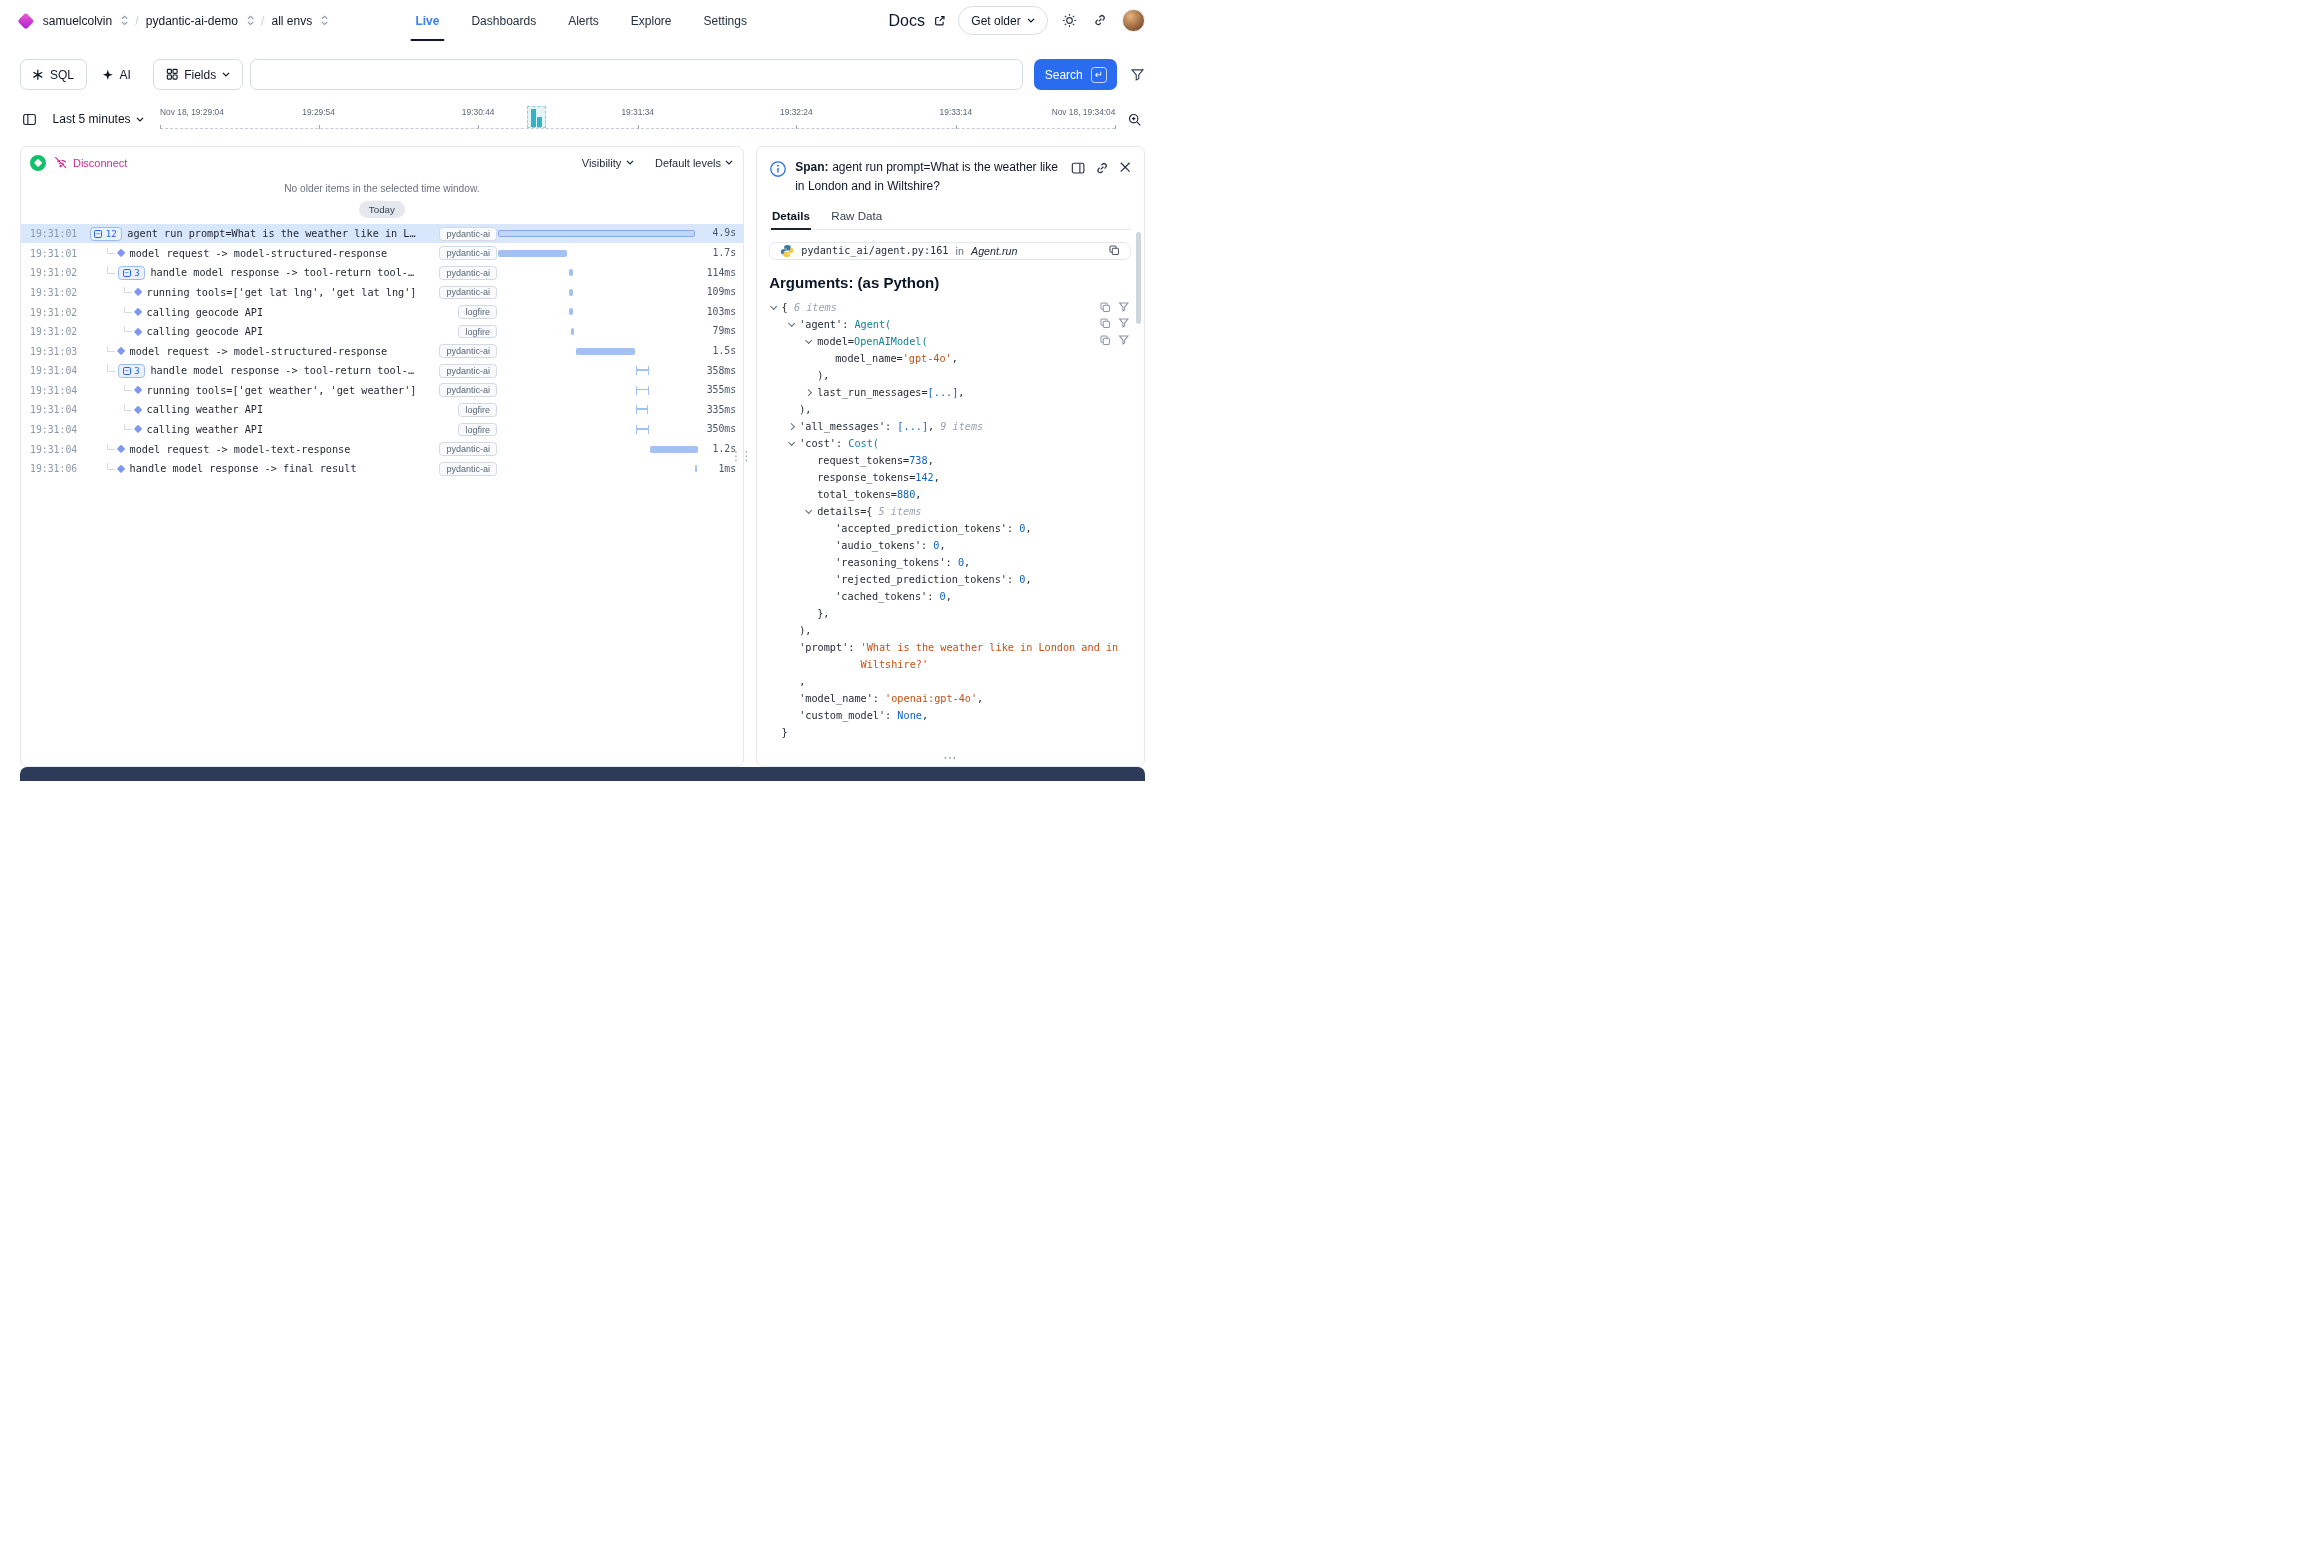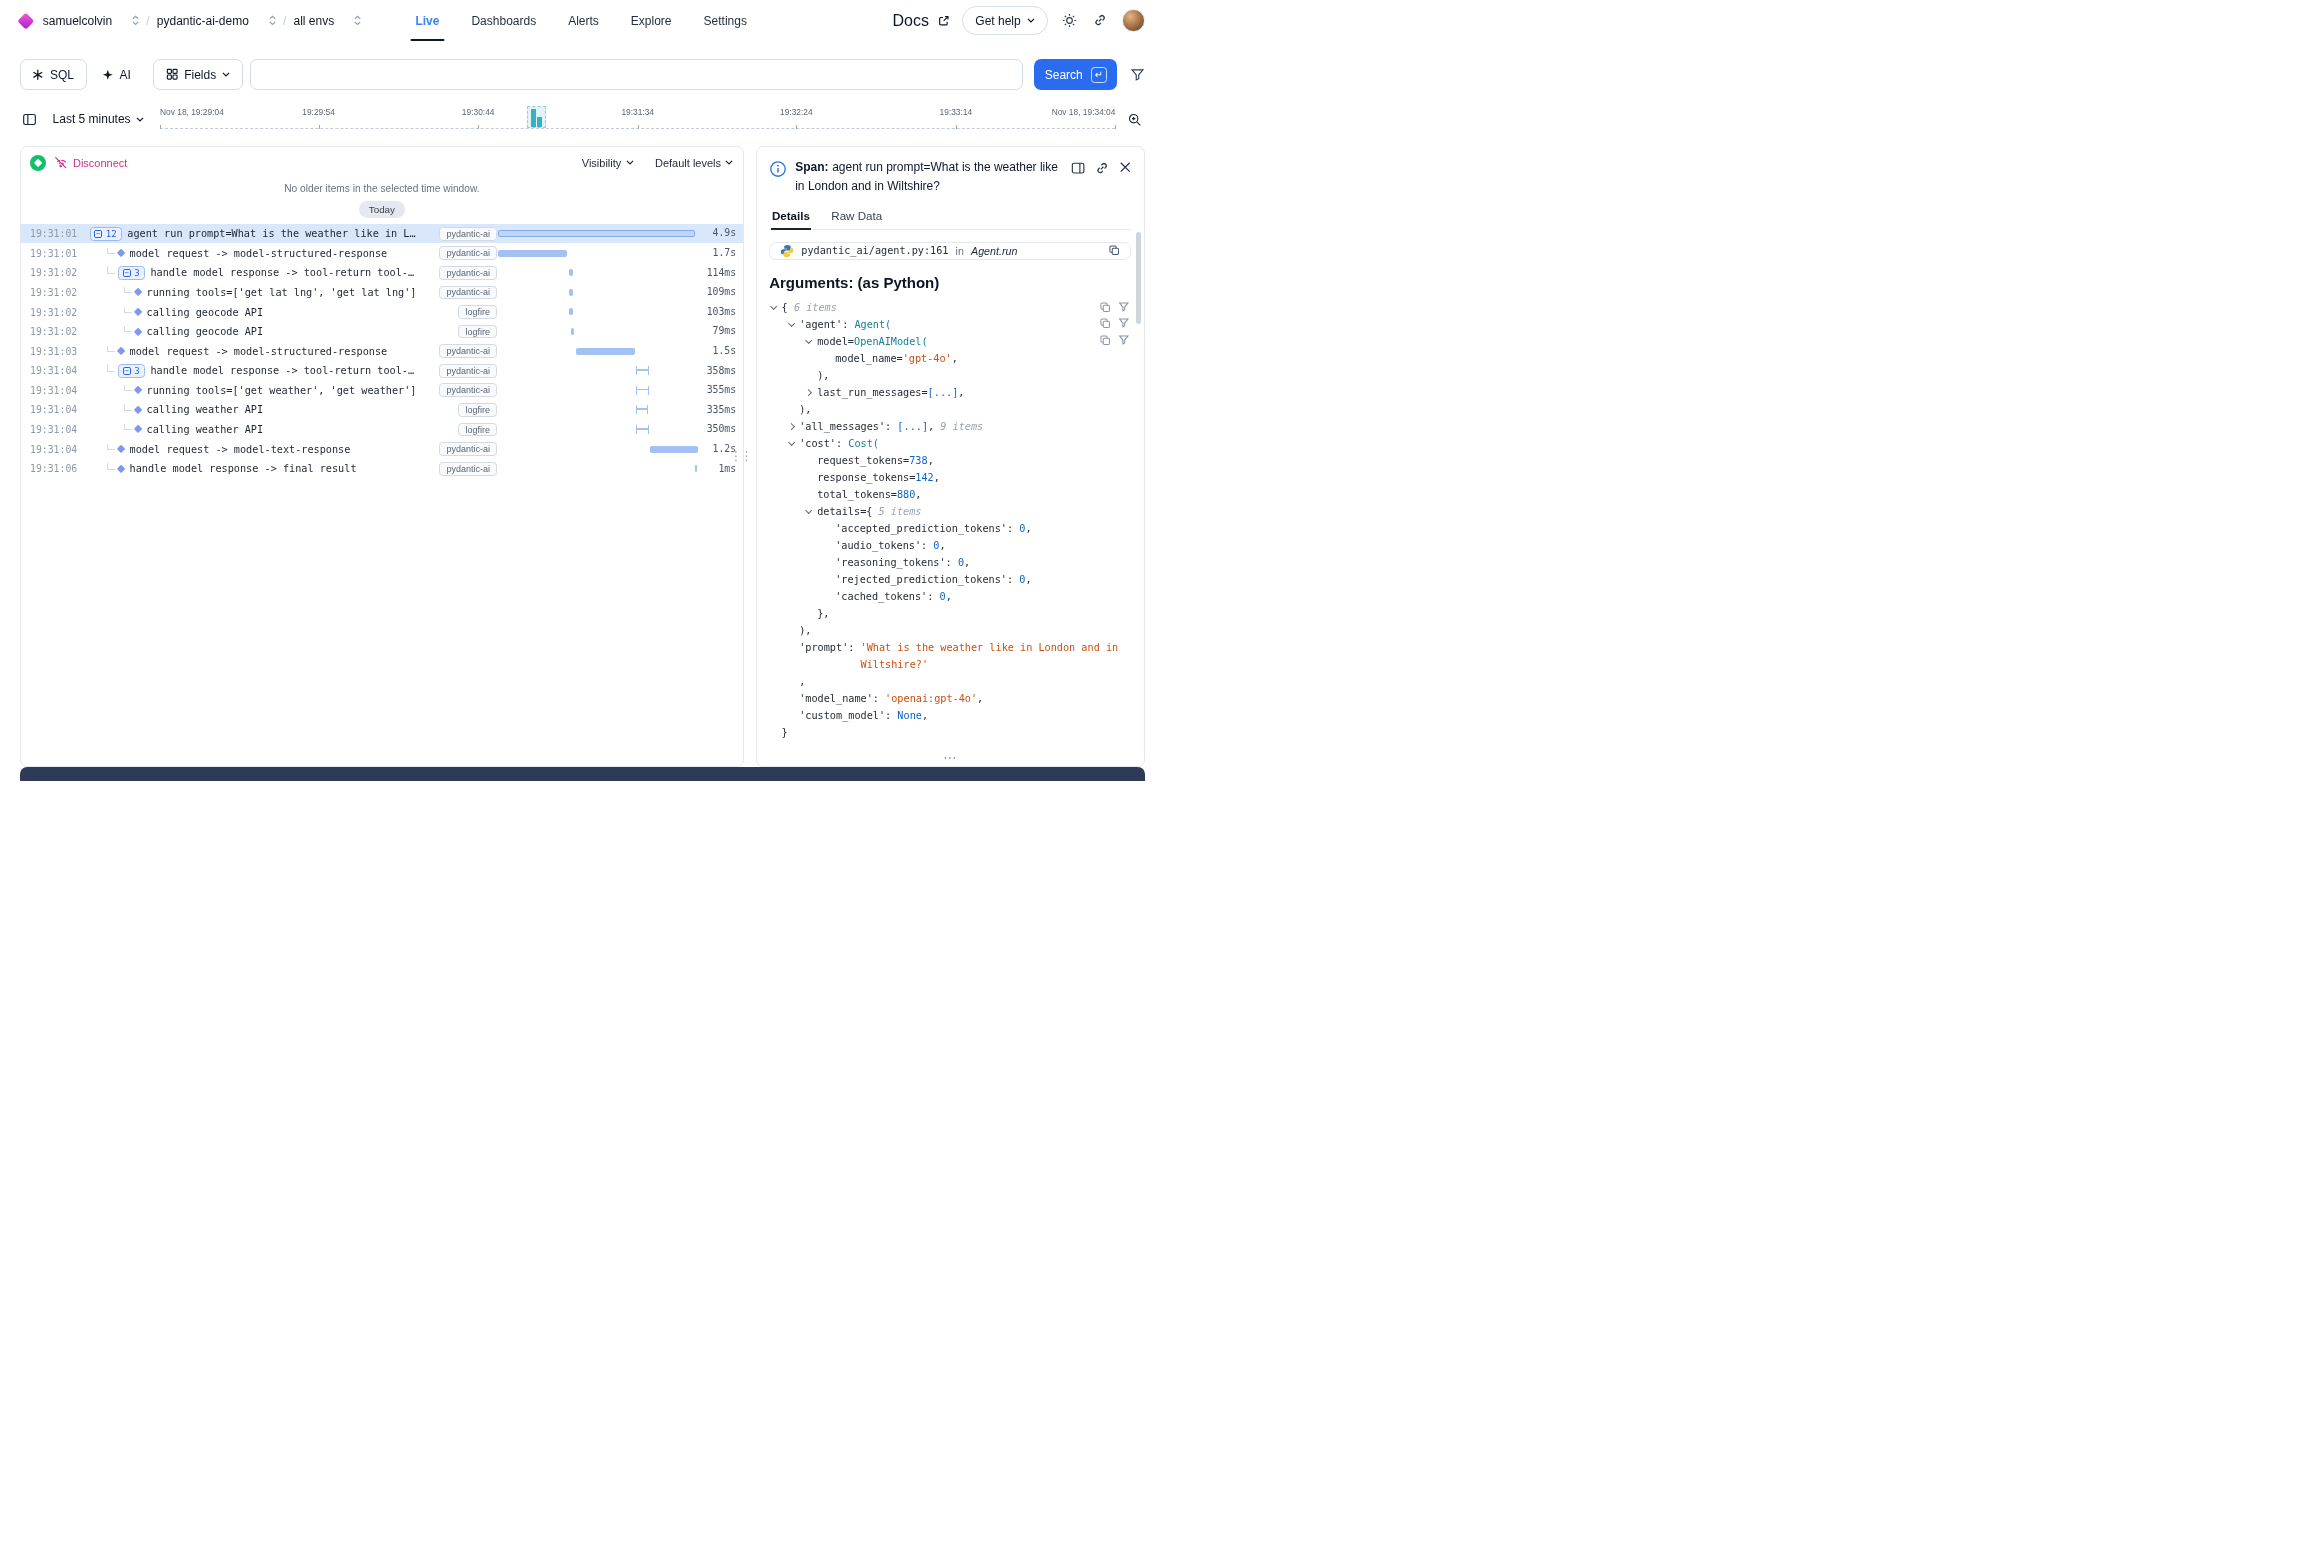--- a/index.html
+++ b/index.html
@@ -6,21 +6,21 @@
   html,body{width:1159px;height:781px}
   body{font-family:"Liberation Sans",sans-serif;background:#fff;color:#0f172a;overflow:hidden;position:relative;font-size:11.6px}
   svg{display:block}
   button{font-family:inherit}
 
   
   .topbar{height:41px;display:flex;align-items:center;padding:0 14.2px 0 19.6px;position:relative;background:#fff}
   .brand{display:flex;align-items:center;gap:8px}
   .logo{width:11.6px;height:11.6px;border-radius:2.7px;background:linear-gradient(135deg,#f25ad4,#a91fce);transform:rotate(45deg);display:inline-block;cursor:pointer}
   .breadcrumb{display:flex;align-items:center;gap:7.1px;font-size:12px;color:#111827;margin-left:3.6px}
-  .bc-item{display:flex;align-items:center;gap:20px;cursor:pointer}
+  .bc-item{display:flex;align-items:center;gap:9px;cursor:pointer}
   .bc-sep{color:#c6cedb}
   .tabs{position:absolute;left:49%;transform:translateX(-46%);display:flex;gap:32px;height:100%;align-items:stretch}
   .tab{display:flex;align-items:center;font-size:12px;color:#24303f;position:relative;cursor:pointer}
   .tab.active{color:#3b82f6;font-weight:bold}
   .tab.active::after{content:'';position:absolute;left:-5.3px;right:-5.3px;bottom:0;height:2.2px;background:#101826;border-radius:1.8px}
   .top-right{margin-left:auto;display:flex;align-items:center;gap:12.4px}
   .docs{display:flex;gap:9px;align-items:center;font-size:16px;color:#0f172a;cursor:pointer}
   .gethelp{display:flex;gap:6.2px;align-items:center;font-size:12px;color:#0f172a;border:0.9px solid #d8dee6;background:#fff;border-radius:15px;padding:6.2px 12.4px;cursor:pointer}
   .iconbtn{background:none;border:none;color:#2b3646;cursor:pointer;display:flex;padding:1.8px}
   .avatar{width:23px;height:23px;border-radius:50%;background:radial-gradient(circle at 35% 30%,#e8b27d,#8a5a33 70%,#4b2f18);border:0.9px solid #e2e8f0;cursor:pointer}
@@ -167,21 +167,21 @@
         <span>Docs</span>
         <span>
             <svg width="11.6" height="11.6" viewBox="0 0 14 14" fill="none" stroke="currentColor" stroke-width="1.4">
               <path d="M6 3H3.2A1.2 1.2 0 0 0 2 4.2v6.6A1.2 1.2 0 0 0 3.2 12h6.6A1.2 1.2 0 0 0 11 10.8V8"></path>
               <path d="M8.5 2H12v3.5"></path>
               <path d="M12 2L6.8 7.2"></path>
             </svg>
           </span>
       </a>
       <button class="gethelp">
-        <span>Get help</span>
+        <span>Get older</span>
         <span>
             <svg width="8" height="5.3" viewBox="0 0 9 6" fill="none" stroke="currentColor" stroke-width="1.4">
               <path d="M1 1l3.5 3.5L8 1"></path>
             </svg>
           </span>
       </button>
       <button class="iconbtn">
           <span>
             <svg width="15" height="15" viewBox="0 0 17 17" fill="none" stroke="currentColor" stroke-width="1.3">
               <circle cx="8.5" cy="8.5" r="3.2"></circle>

